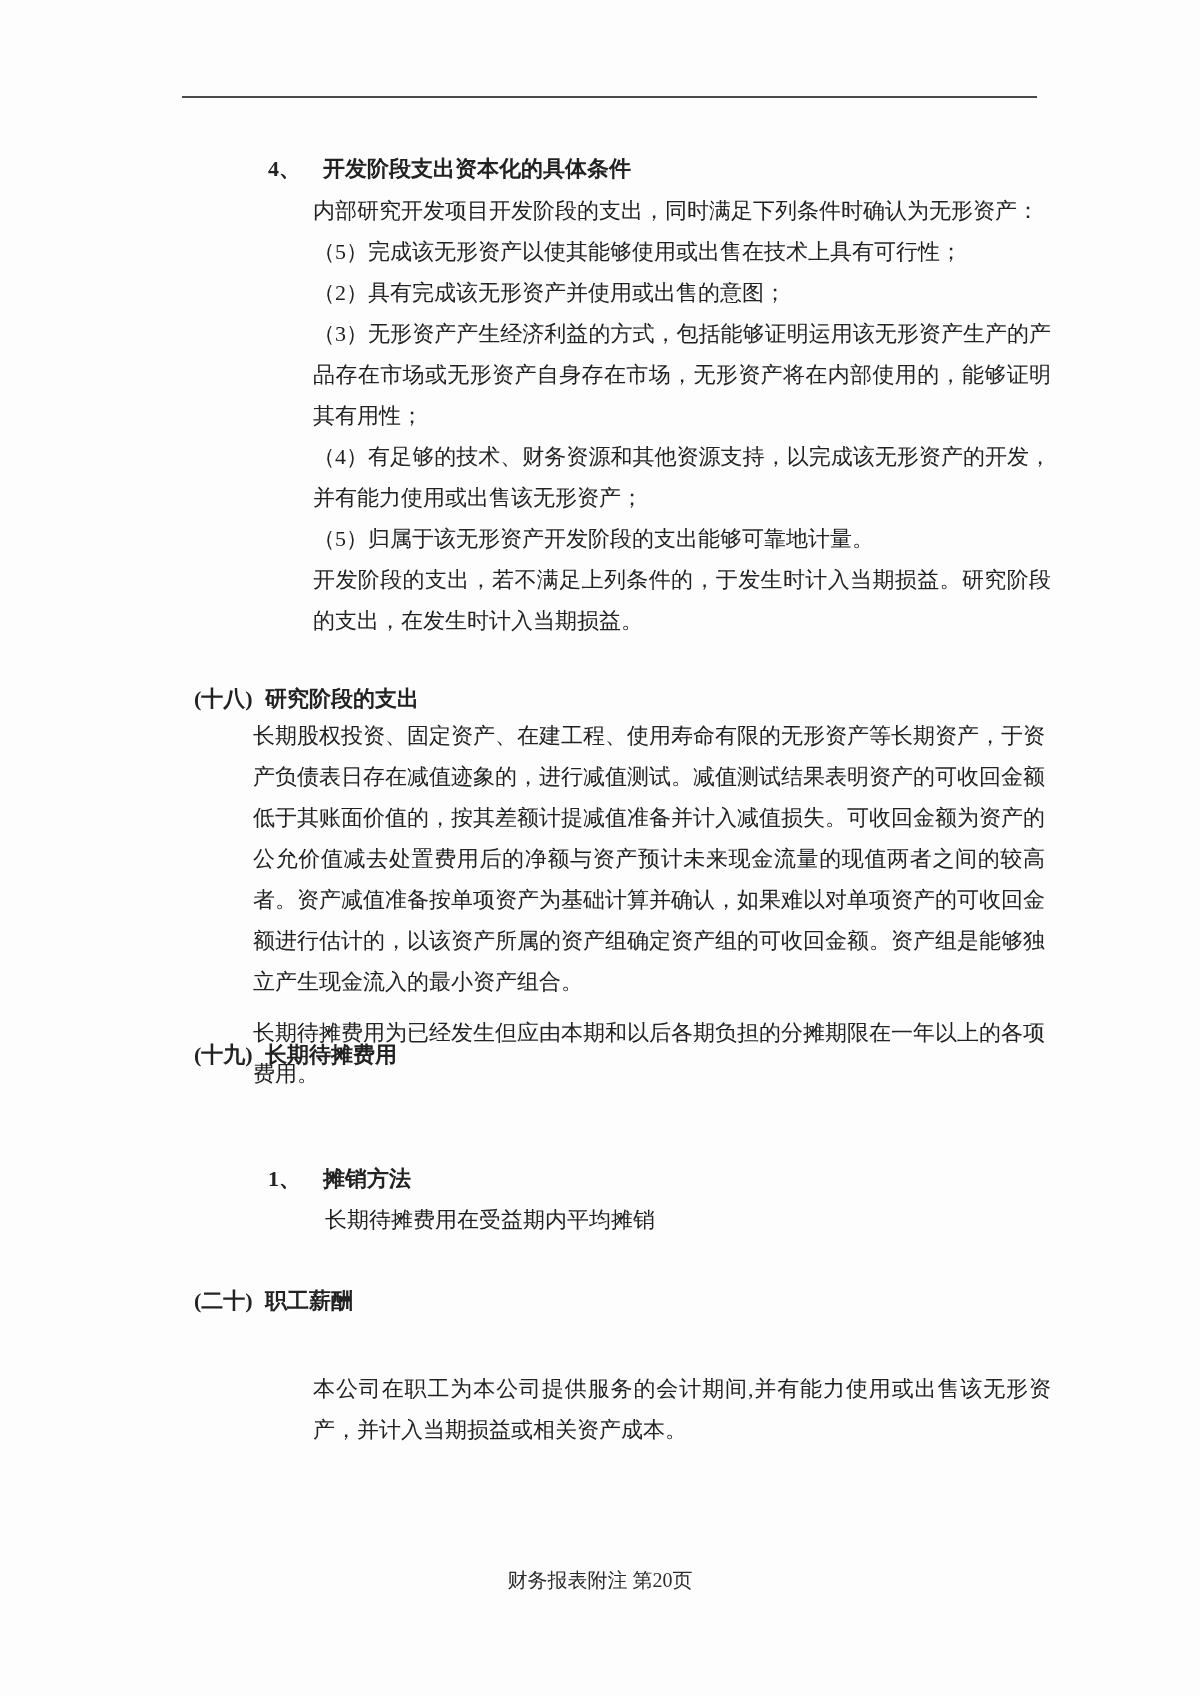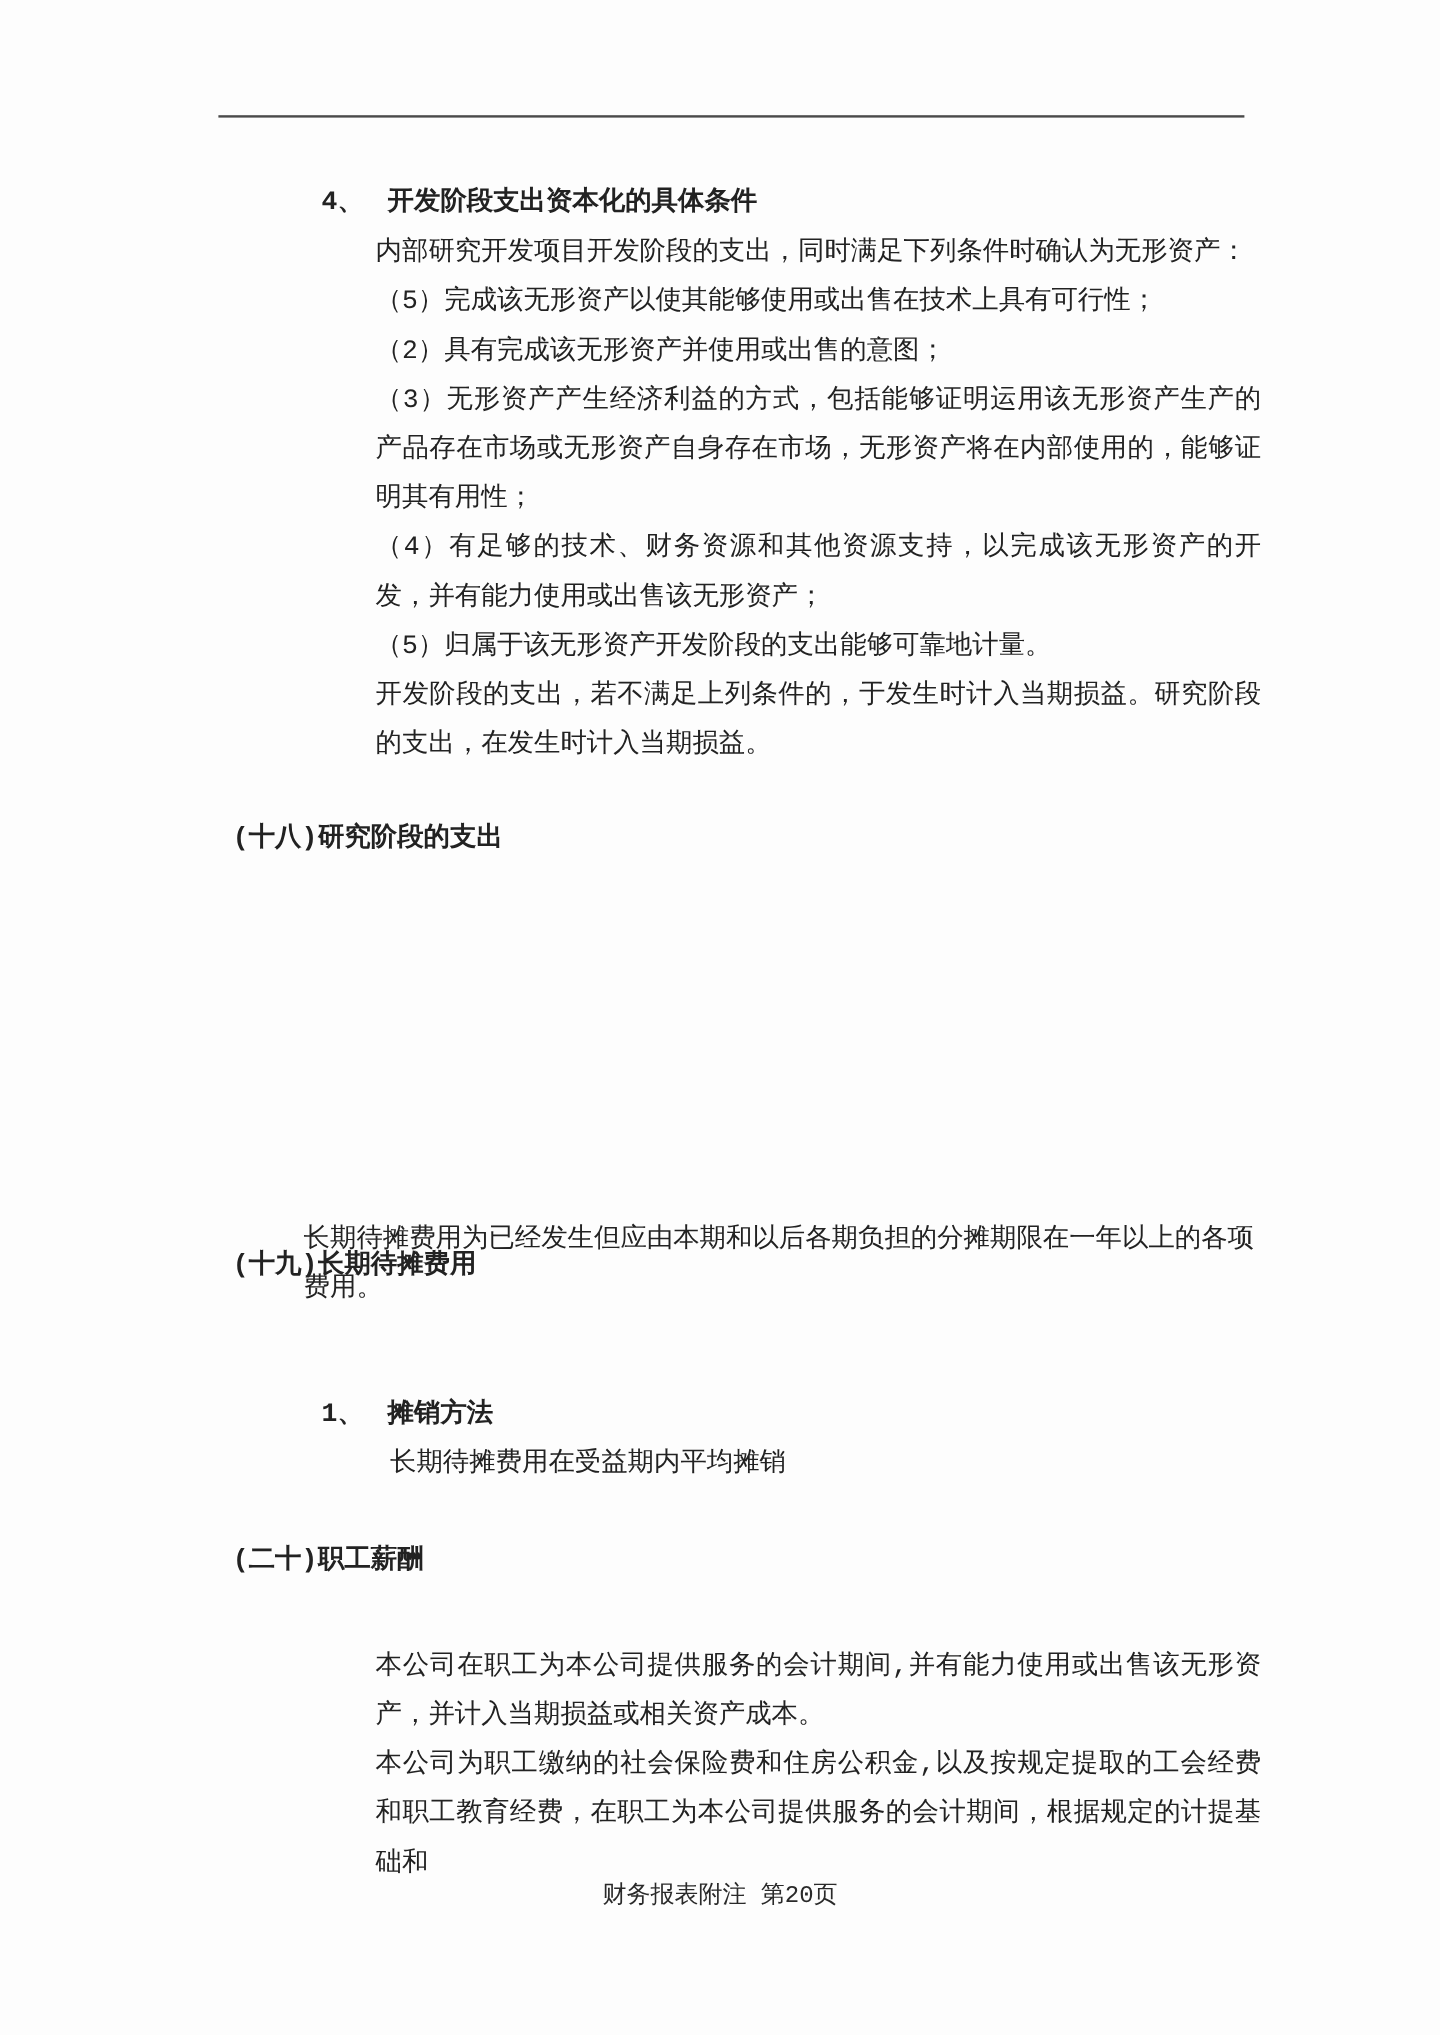--- a/index.html
+++ b/index.html
@@ -3,21 +3,21 @@
 <meta charset="utf-8">
 <style>
   html,body { margin:0; padding:0; background:#e8e8e8; }
   .page {
     position:relative;
     width:1200px;
     height:1696px;
     margin:0 auto;
     background:#fdfdfd;
     overflow:hidden;
-    font-family:Liberation Mono, monospace;
+    font-family:Liberation Serif, serif;
     color:#222222;
   }
   .header-rule {
     position:absolute;
     left:182px;
     top:96px;
     width:855px;
     height:0;
     border-top:2px solid #4a4a4a;
   }
@@ -67,37 +67,39 @@
     <p>（2）具有完成该无形资产并使用或出售的意图；</p>
     <p>（3）无形资产产生经济利益的方式，包括能够证明运用该无形资产生产的产品存在市场或无形资产自身存在市场，无形资产将在内部使用的，能够证明其有用性；</p>
     <p>（4）有足够的技术、财务资源和其他资源支持，以完成该无形资产的开发，并有能力使用或出售该无形资产；</p>
     <p>（5）归属于该无形资产开发阶段的支出能够可靠地计量。</p>
     <p>开发阶段的支出，若不满足上列条件的，于发生时计入当期损益。研究阶段的支出，在发生时计入当期损益。</p>
   </div>
 
   <div class="sec-head" style="top:678px;">
     <span class="sec-label">(十八)</span><span class="sec-title">研究阶段的支出</span>
   </div>
+  <div class="body-block sec-body" style="top:715px;">
+    <p>长期股权投资、固定资产、在建工程、使用寿命有限的无形资产等长期资产，于资产负债表日存在减值迹象的，进行减值测试。减值测试结果表明资产的可收回金额低于其账面价值的，按其差额计提减值准备并计入减值损失。可收回金额为资产的公允价值减去处置费用后的净额与资产预计未来现金流量的现值两者之间的较高者。资产减值准备按单项资产为基础计算并确认，如果难以对单项资产的可收回金额进行估计的，以该资产所属的资产组确定资产组的可收回金额。资产组是能够独立产生现金流入的最小资产组合。</p>
+  </div>
 
   <div class="sec-head" style="top:1034px;">
     <span class="sec-label">(十九)</span><span class="sec-title">长期待摊费用</span>
   </div>
   <div class="body-block sec-body" style="top:1012px;">
     <p>长期待摊费用为已经发生但应由本期和以后各期负担的分摊期限在一年以上的各项费用。</p>
   </div>
   <div class="sub-head" style="top:1158px;">
     <span class="sub-num">1、</span><span class="sub-title">摊销方法</span>
   </div>
   <div class="body-block sub-body" style="top:1199px;margin-left:12px;">
     <p>长期待摊费用在受益期内平均摊销</p>
   </div>
 
   <div class="sec-head" style="top:1280px;">
     <span class="sec-label">(二十)</span><span class="sec-title">职工薪酬</span>
   </div>
   <div class="body-block sub-body" style="top:1368px;">
     <p>本公司在职工为本公司提供服务的会计期间,并有能力使用或出售该无形资产，并计入当期损益或相关资产成本。</p>
-    <p>本公司为职工缴纳的社会保险费和住房公积金,以及按规定提取的工会经费和职工教育经费，在职工为本公司提供服务的会计期间，根据规定的计提基础和</p>
   </div>
 
   <div class="page-footer">财务报表附注 第20页</div>
 
 </div>
 
 </body></html>

